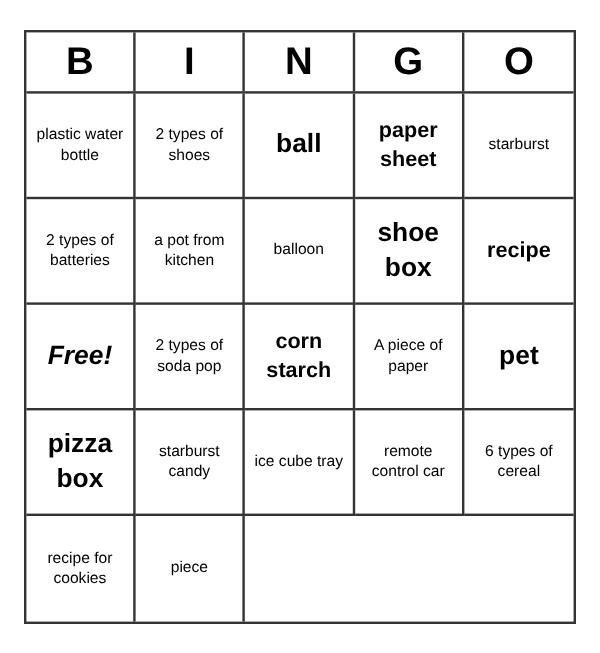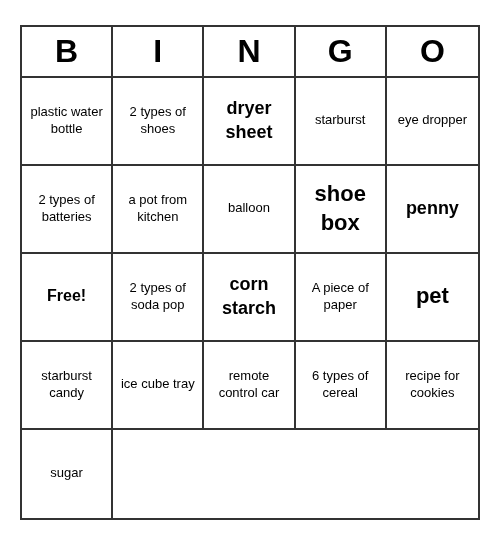--- a/index.html
+++ b/index.html
@@ -54,51 +54,53 @@
     }
     .bingo-cell.large-text {
       font-size: 22px;
       font-weight: bold;
     }
     .bingo-cell.medium-text {
       font-size: 18px;
       font-weight: bold;
     }
     .bingo-cell.free {
-      font-size: 16px;
+      font-size: 22px;
       font-weight: bold;
+      font-style: italic;
     }
   </style>
 </head>
 <body>
 
 <div class="bingo-card">
   <div class="bingo-header">
   <div class="bingo-header-cell">B</div>
       <div class="bingo-header-cell">I</div>
       <div class="bingo-header-cell">N</div>
       <div class="bingo-header-cell">G</div>
       <div class="bingo-header-cell">O</div>
     </div>
   <div class="bingo-grid">
   <div class="bingo-cell">plastic water bottle</div>
       <div class="bingo-cell">2 types of shoes</div>
-      <div class="bingo-cell medium-text">dryer sheet</div>
+      <div class="bingo-cell large-text">ball</div>
+      <div class="bingo-cell medium-text">paper sheet</div>
       <div class="bingo-cell">starburst</div>
-      <div class="bingo-cell">eye dropper</div>
       <div class="bingo-cell">2 types of batteries</div>
       <div class="bingo-cell">a pot from kitchen</div>
       <div class="bingo-cell">balloon</div>
       <div class="bingo-cell large-text">shoe box</div>
-      <div class="bingo-cell medium-text">penny</div>
+      <div class="bingo-cell medium-text">recipe</div>
       <div class="bingo-cell free">Free!</div>
       <div class="bingo-cell">2 types of soda pop</div>
       <div class="bingo-cell medium-text">corn starch</div>
       <div class="bingo-cell">A piece of paper</div>
       <div class="bingo-cell large-text">pet</div>
+      <div class="bingo-cell large-text">pizza box</div>
       <div class="bingo-cell">starburst candy</div>
       <div class="bingo-cell">ice cube tray</div>
       <div class="bingo-cell">remote control car</div>
       <div class="bingo-cell">6 types of cereal</div>
       <div class="bingo-cell">recipe for cookies</div>
-      <div class="bingo-cell">sugar</div>
+      <div class="bingo-cell">piece</div>
     </div>
 </div>
 
 </body></html>

